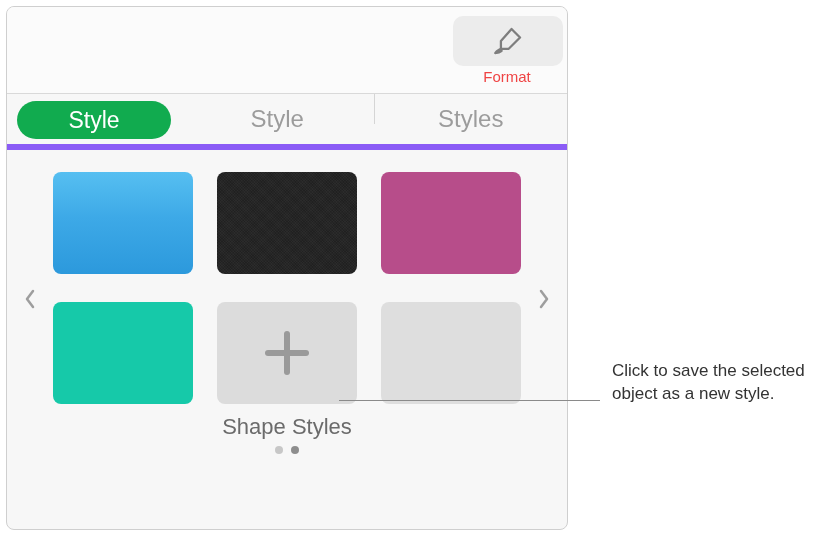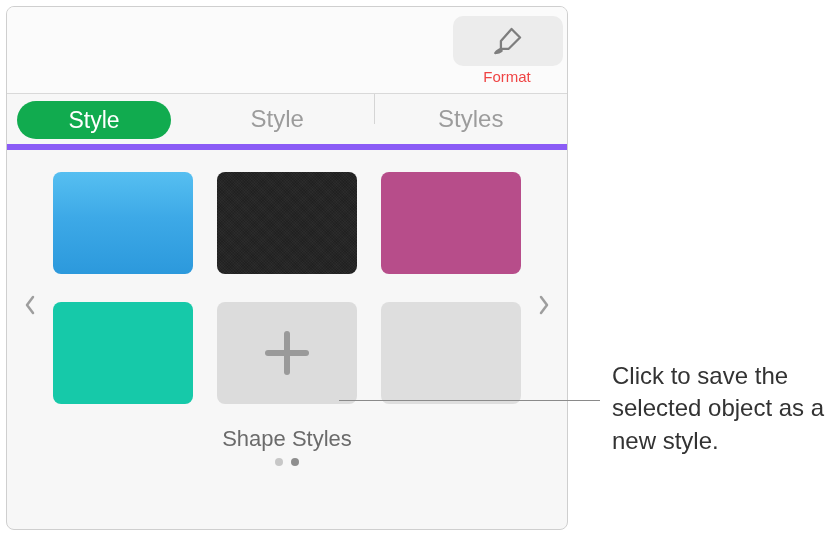--- a/index.html
+++ b/index.html
@@ -24,26 +24,26 @@
     .sw-teal{background:#16c9a9}
     .sw-empty{background:#dedede}
     .sw-add{background:#dcdcdc;display:flex;align-items:center;justify-content:center}
     .plus{width:44px;height:44px;position:relative}
     .plus::before,.plus::after{content:"";position:absolute;background:#9a9a9a;border-radius:3px}
     .plus::before{left:50%;top:0;width:6px;height:44px;transform:translateX(-50%)}
     .plus::after{top:50%;left:0;height:6px;width:44px;transform:translateY(-50%)}
     .nav{position:absolute;top:50%;transform:translateY(-50%);font-size:22px;color:#9e9e9e;user-select:none;padding:10px;cursor:pointer}
     .nav.left{left:6px}
     .nav.right{right:6px}
-    .caption{text-align:center;font-size:22px;color:#6b6b6b;margin-top:22px}
+    .caption{text-align:center;font-size:22px;color:#6b6b6b;margin-top:10px}
     .dots{display:flex;gap:8px;justify-content:center;margin-top:6px;font-size:0}
     .dot{width:8px;height:8px;border-radius:50%;background:#c7c7c7}
     .dot.active{background:#8e8e8e}
     .callout-line{position:absolute;top:400px;left:339px;width:261px;height:1px;background:#8a8a8a}
-    .callout-text{position:absolute;left:612px;top:360px;width:214px;font-size:24px;line-height:1.35;color:#333}
+    .callout-text{position:absolute;left:612px;top:360px;width:214px;font-size:17px;line-height:1.35;color:#333}
   </style>
 </head>
 <body>
 
 <div class="stage">
   <div class="panel">
 
     <div class="toolbar">
       <div class="tb-item">
         <div class="tb-btn sel">

